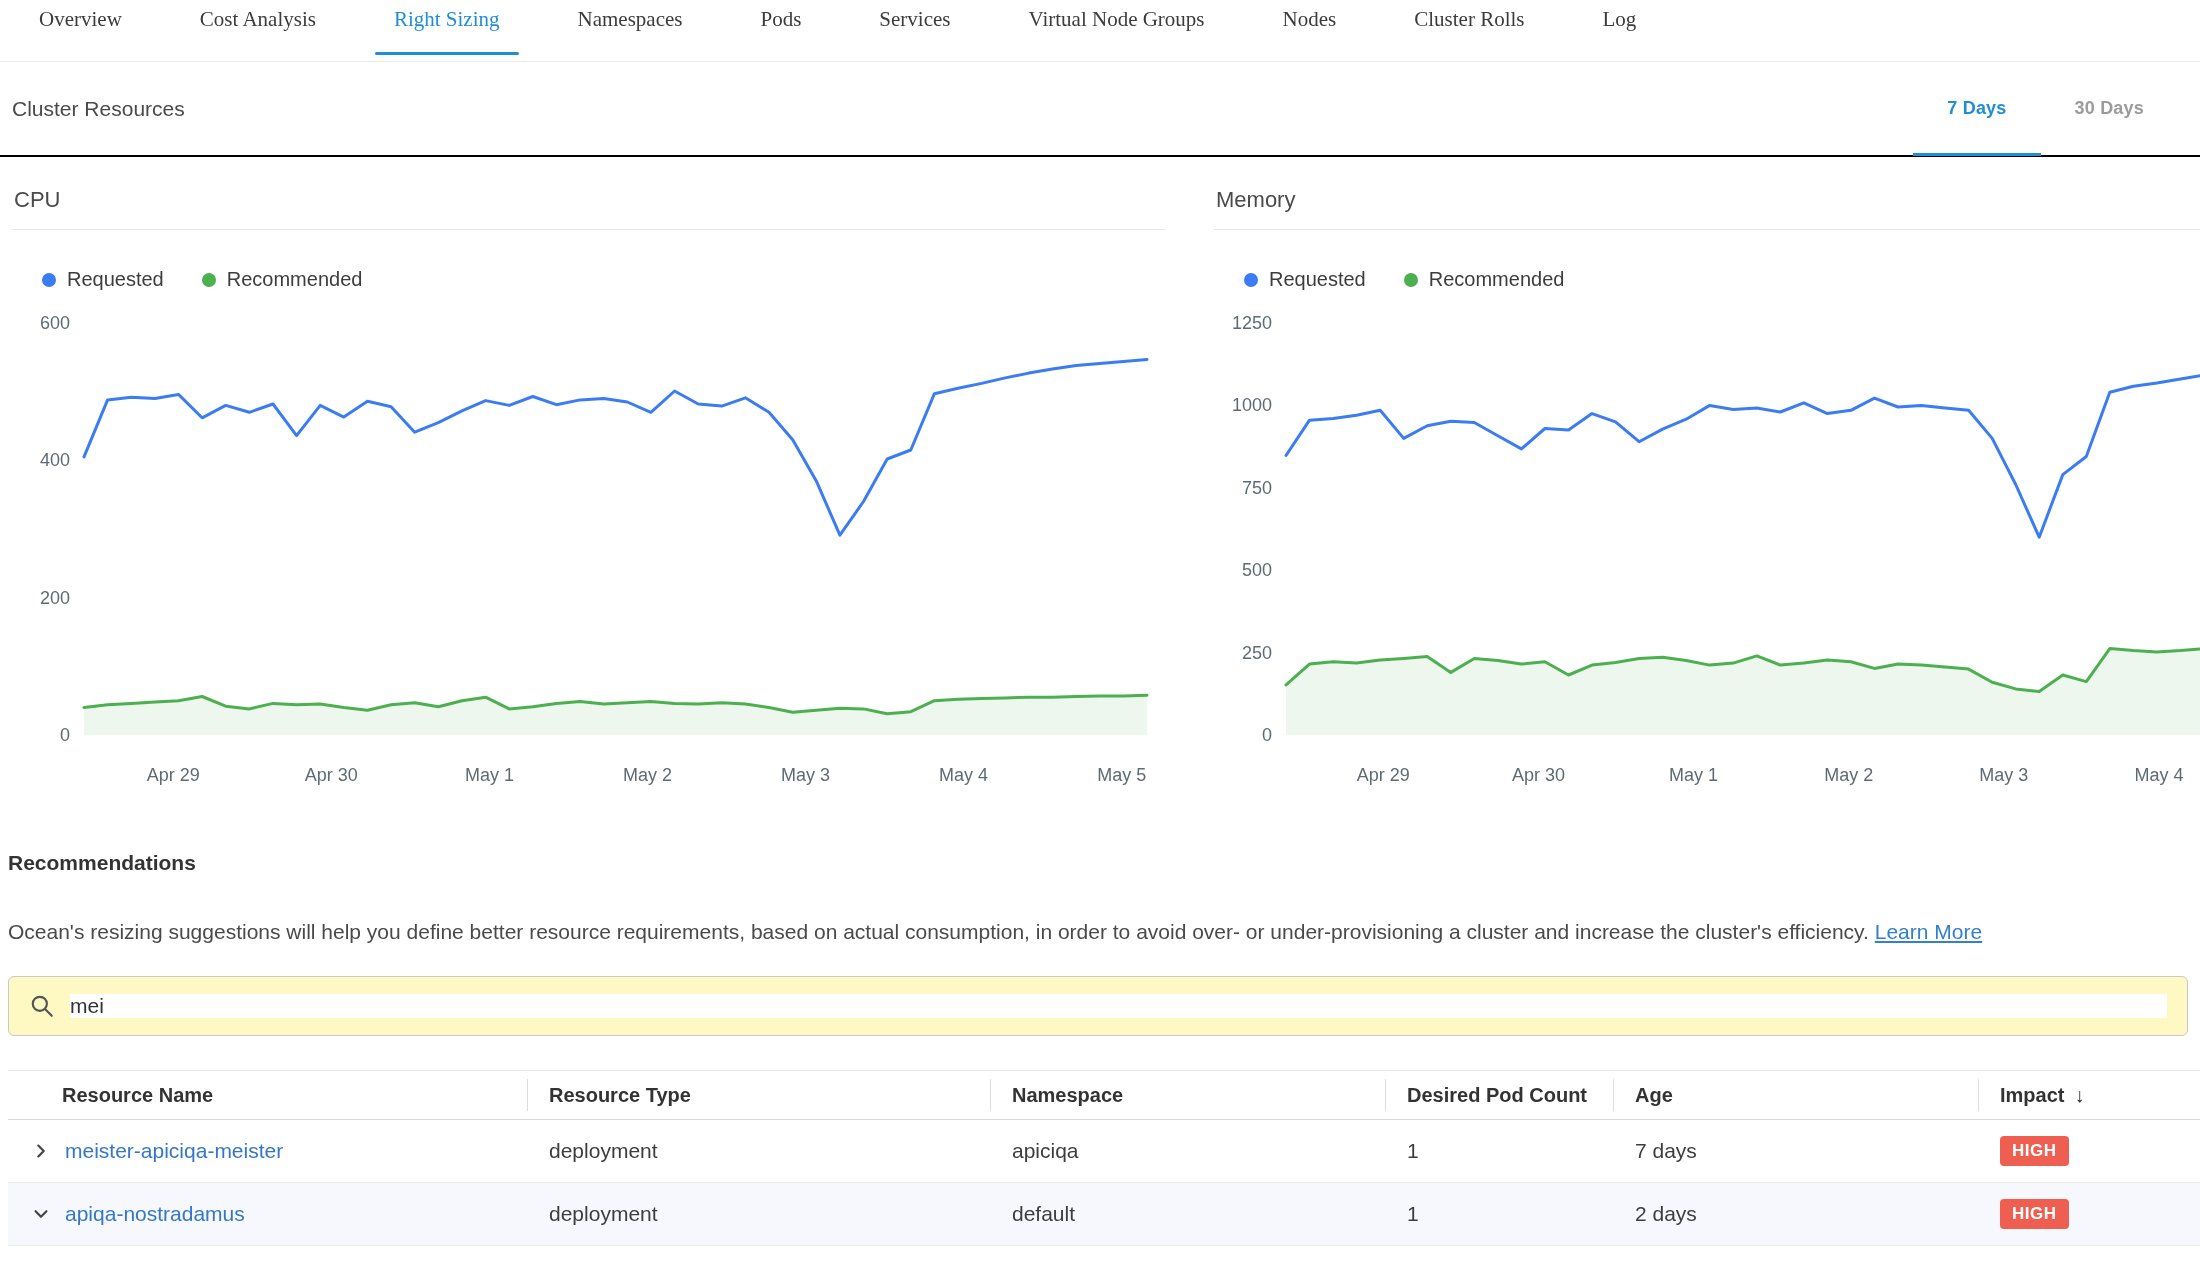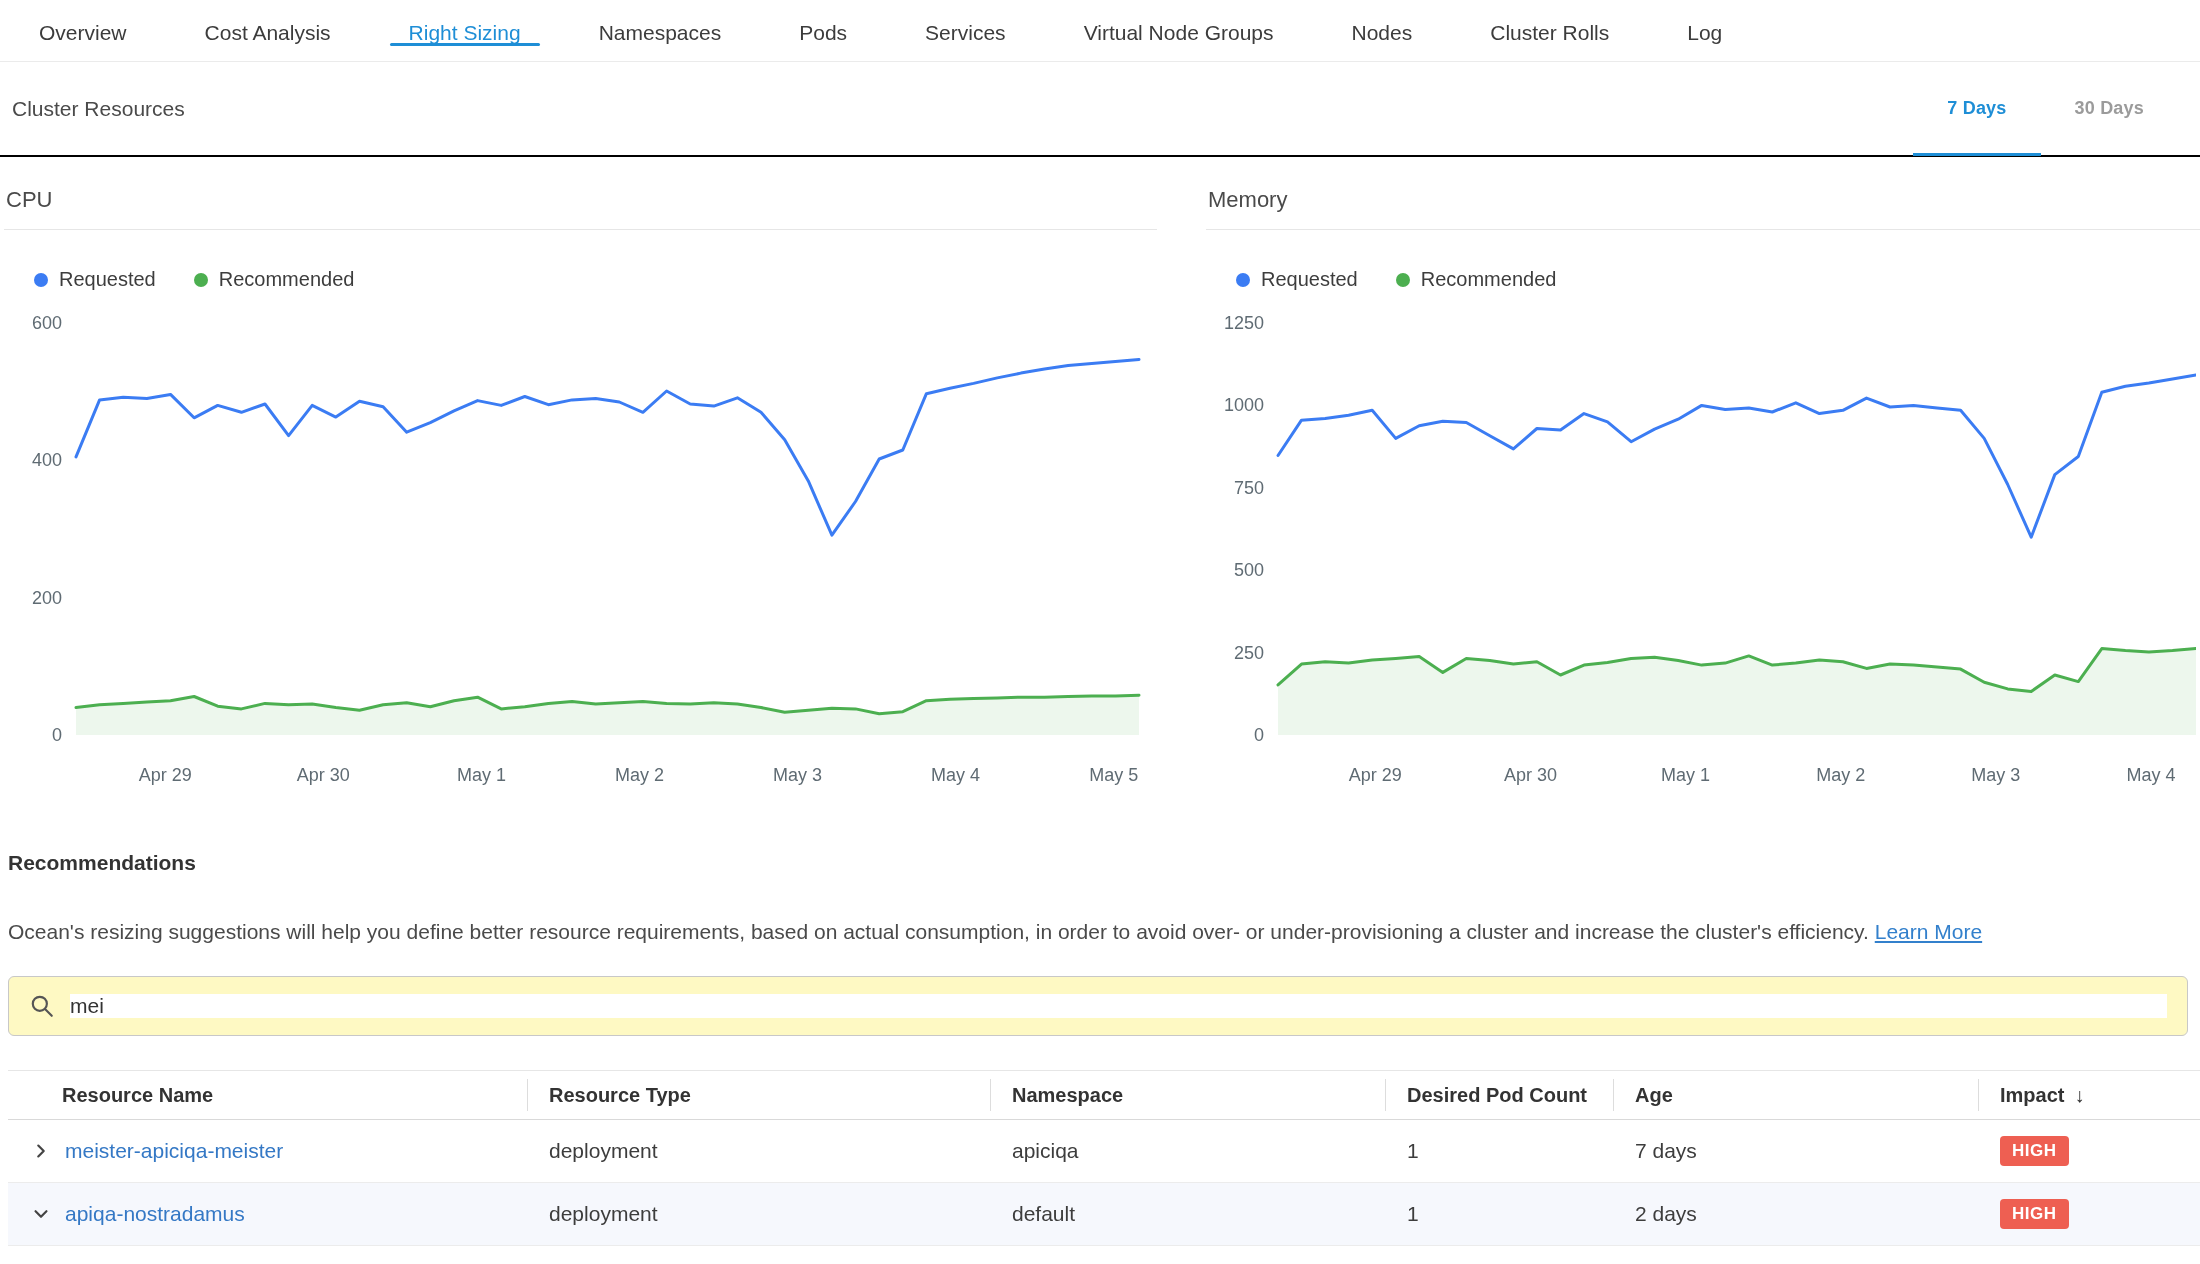--- a/index.html
+++ b/index.html
@@ -1,39 +1,39 @@
 <!DOCTYPE html>
 <html style="--accent: #1e8ed6;"><head>
 <meta charset="utf-8">
 <style>
   * { margin:0; padding:0; box-sizing:border-box; }
   html,body { width:2200px; height:1264px; overflow:hidden; background:#fff;
     font-family:"Liberation Sans","DejaVu Sans",sans-serif; color:#333; }
 
   
   .nav { display:flex; align-items:stretch; height:62px; border-bottom:1px solid #ebebeb; }
-  .nav-tab { display:flex; align-items:flex-end; padding:0 19px; margin:16px 20px; font-size:21px;
-    color:#3c3c3c; position:relative; cursor:pointer; white-space:nowrap; }
+  .nav-tab { display:flex; align-items:flex-start; padding:0 19px; margin:7px 20px; font-size:21px;
+    color:#3c3c3c; position:relative; cursor:pointer; white-space:nowrap;font-family:Liberation Serif, serif; }
   .nav-tab.active { color:var(--accent); }
   .nav-tab.active::after { content:""; position:absolute; left:0; right:0; bottom:-1px; height:3px;
     background:var(--accent); border-radius:2px; }
 
   
   .section-header { display:flex; justify-content:space-between; align-items:center; height:95px;
     border-bottom:2px solid #000000; padding-left:12px; }
   .section-title { font-size:21px; color:#4a4a4a; }
   .range-tabs { display:flex; align-self:stretch; margin-right:22px; }
   .range-tab { display:flex; align-items:center; padding:0 34px; font-size:18px; font-weight:700;
     color:#9b9b9b; position:relative; cursor:pointer; letter-spacing:.2px; }
   .range-tab.active { color:var(--accent); }
   .range-tab.active::after { content:""; position:absolute; left:0; right:0; bottom:-1px; height:3px;
     background:var(--accent); }
 
   
-  .charts { display:flex; padding-left:4px; }
+  .charts { display:flex; padding-left:12px; }
   .chart-panel { width:1153px; }
   .chart-panel.memory { flex:1; margin-left:49px; overflow:hidden; min-width:0; }
   .chart-title { font-size:22px; color:#4a4a4a; padding:30px 0 16px 2px; border-bottom:1px solid #e6e6e6; }
   .legend { display:flex; gap:38px; margin:38px 0 0 30px; }
   .legend-item { display:flex; align-items:center; gap:11px; font-size:20px; color:#3d3d3d; cursor:pointer; }
   .legend-dot { width:14px; height:14px; border-radius:50%; flex:0 0 auto; }
   svg.chart { display:block; margin-top:4px; }
   svg.chart text { font-size:18px; fill:#5f6b73; }
 
   

